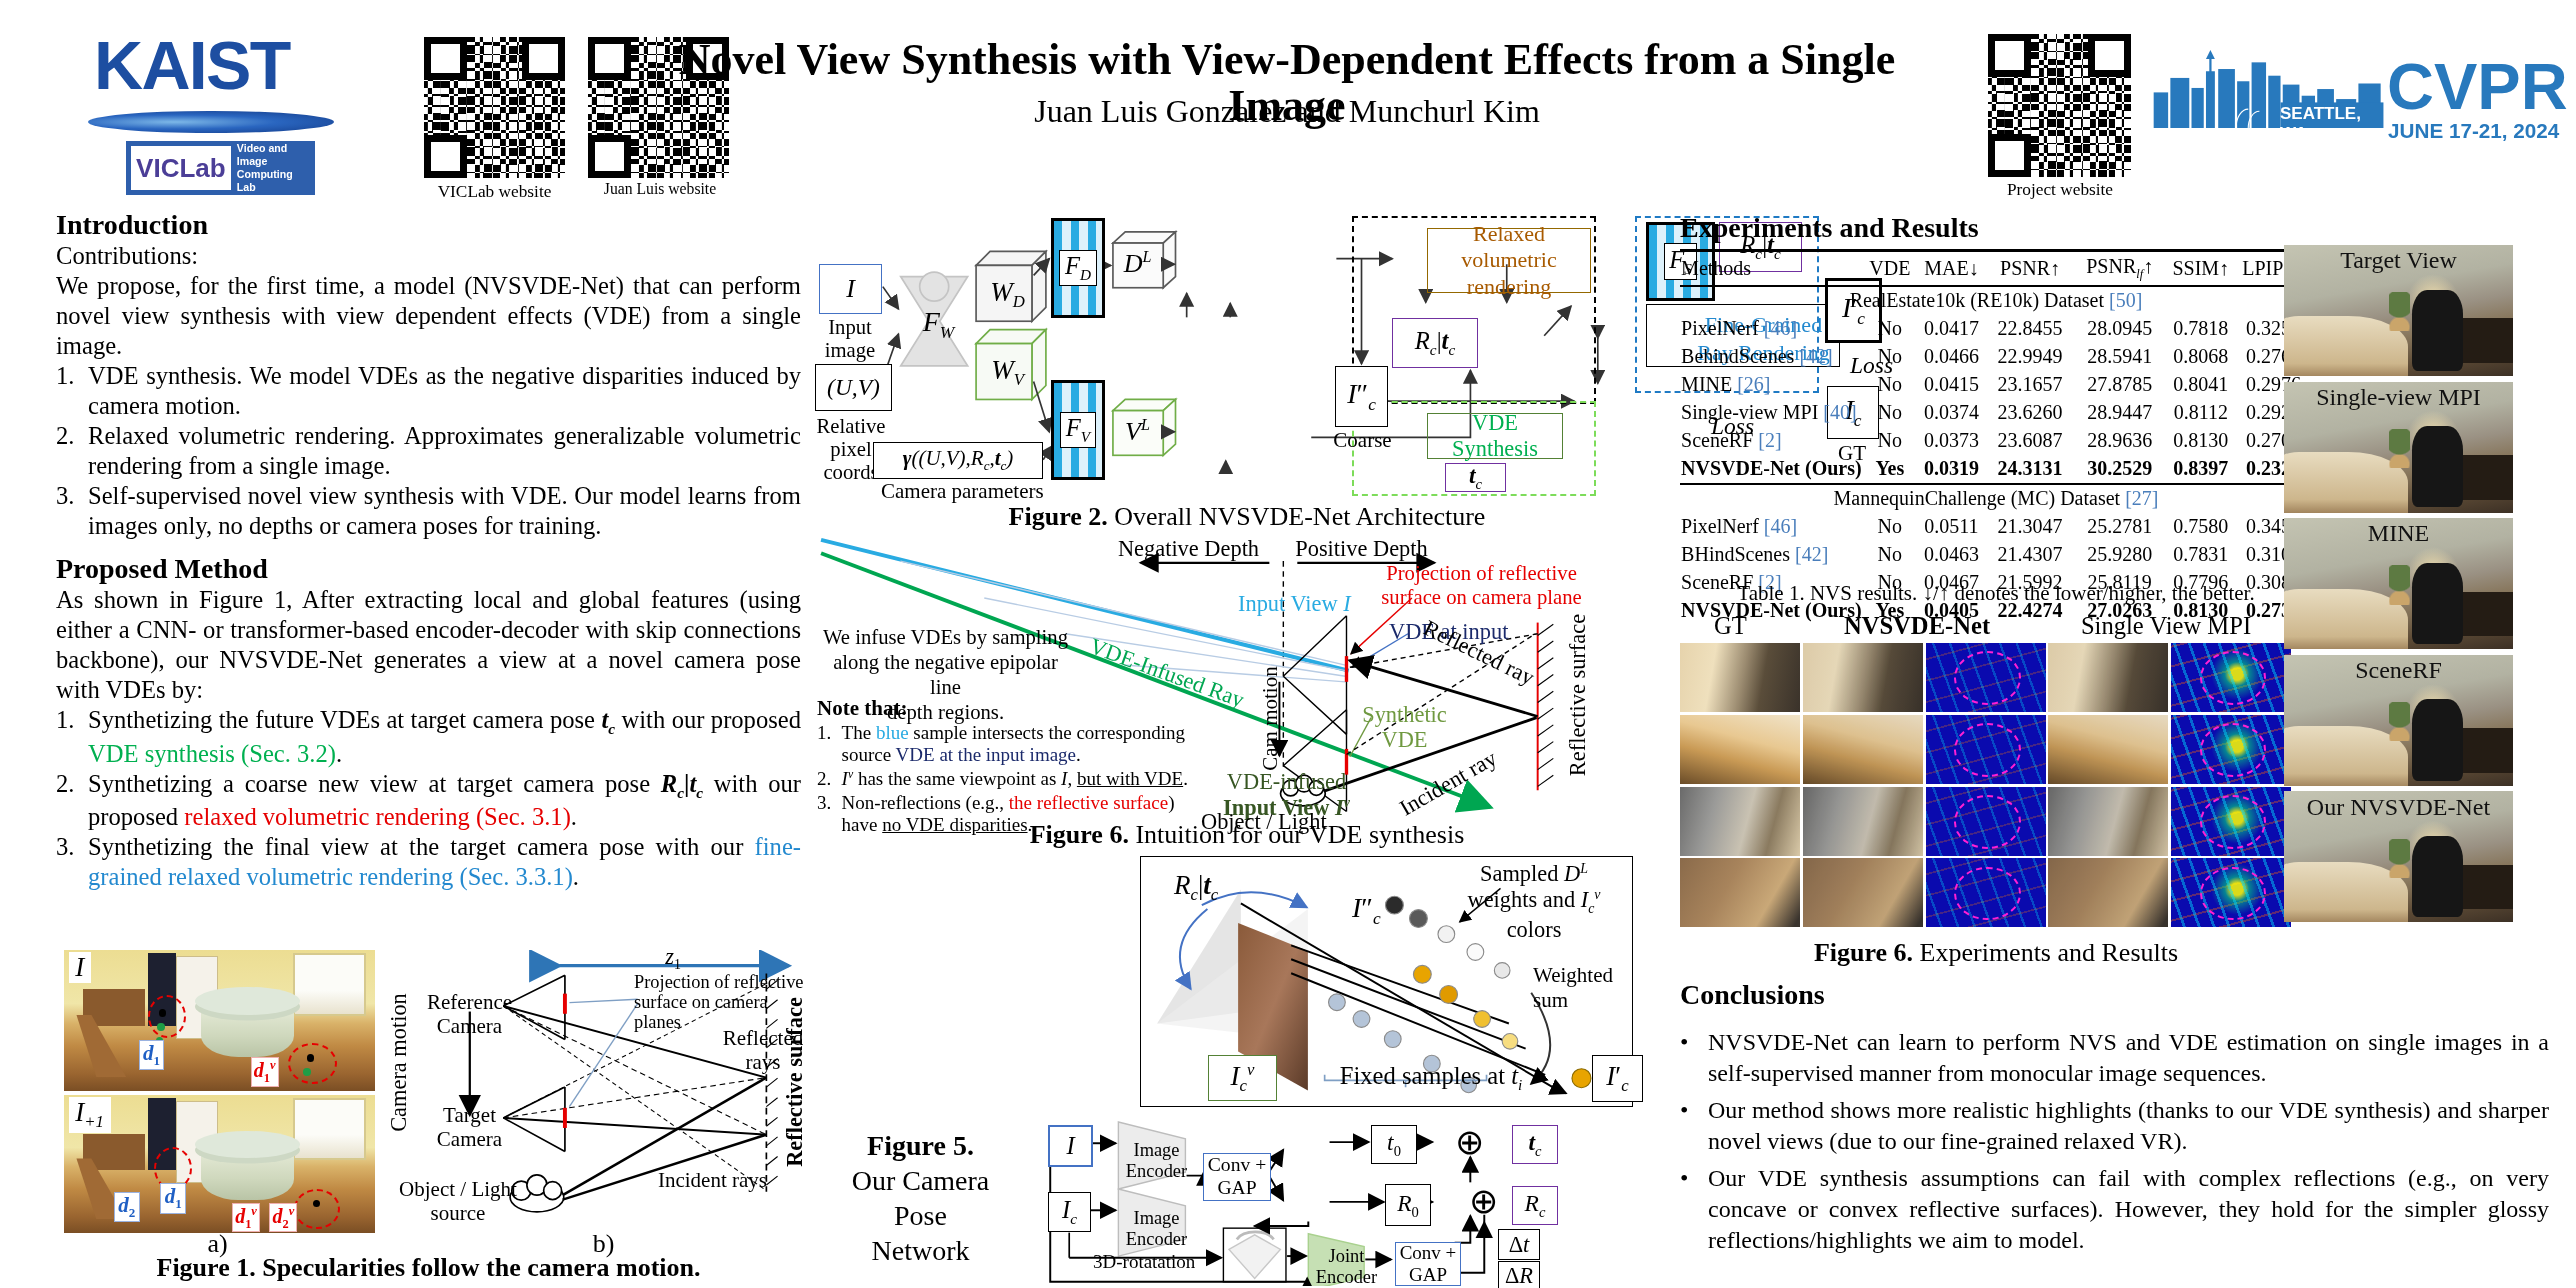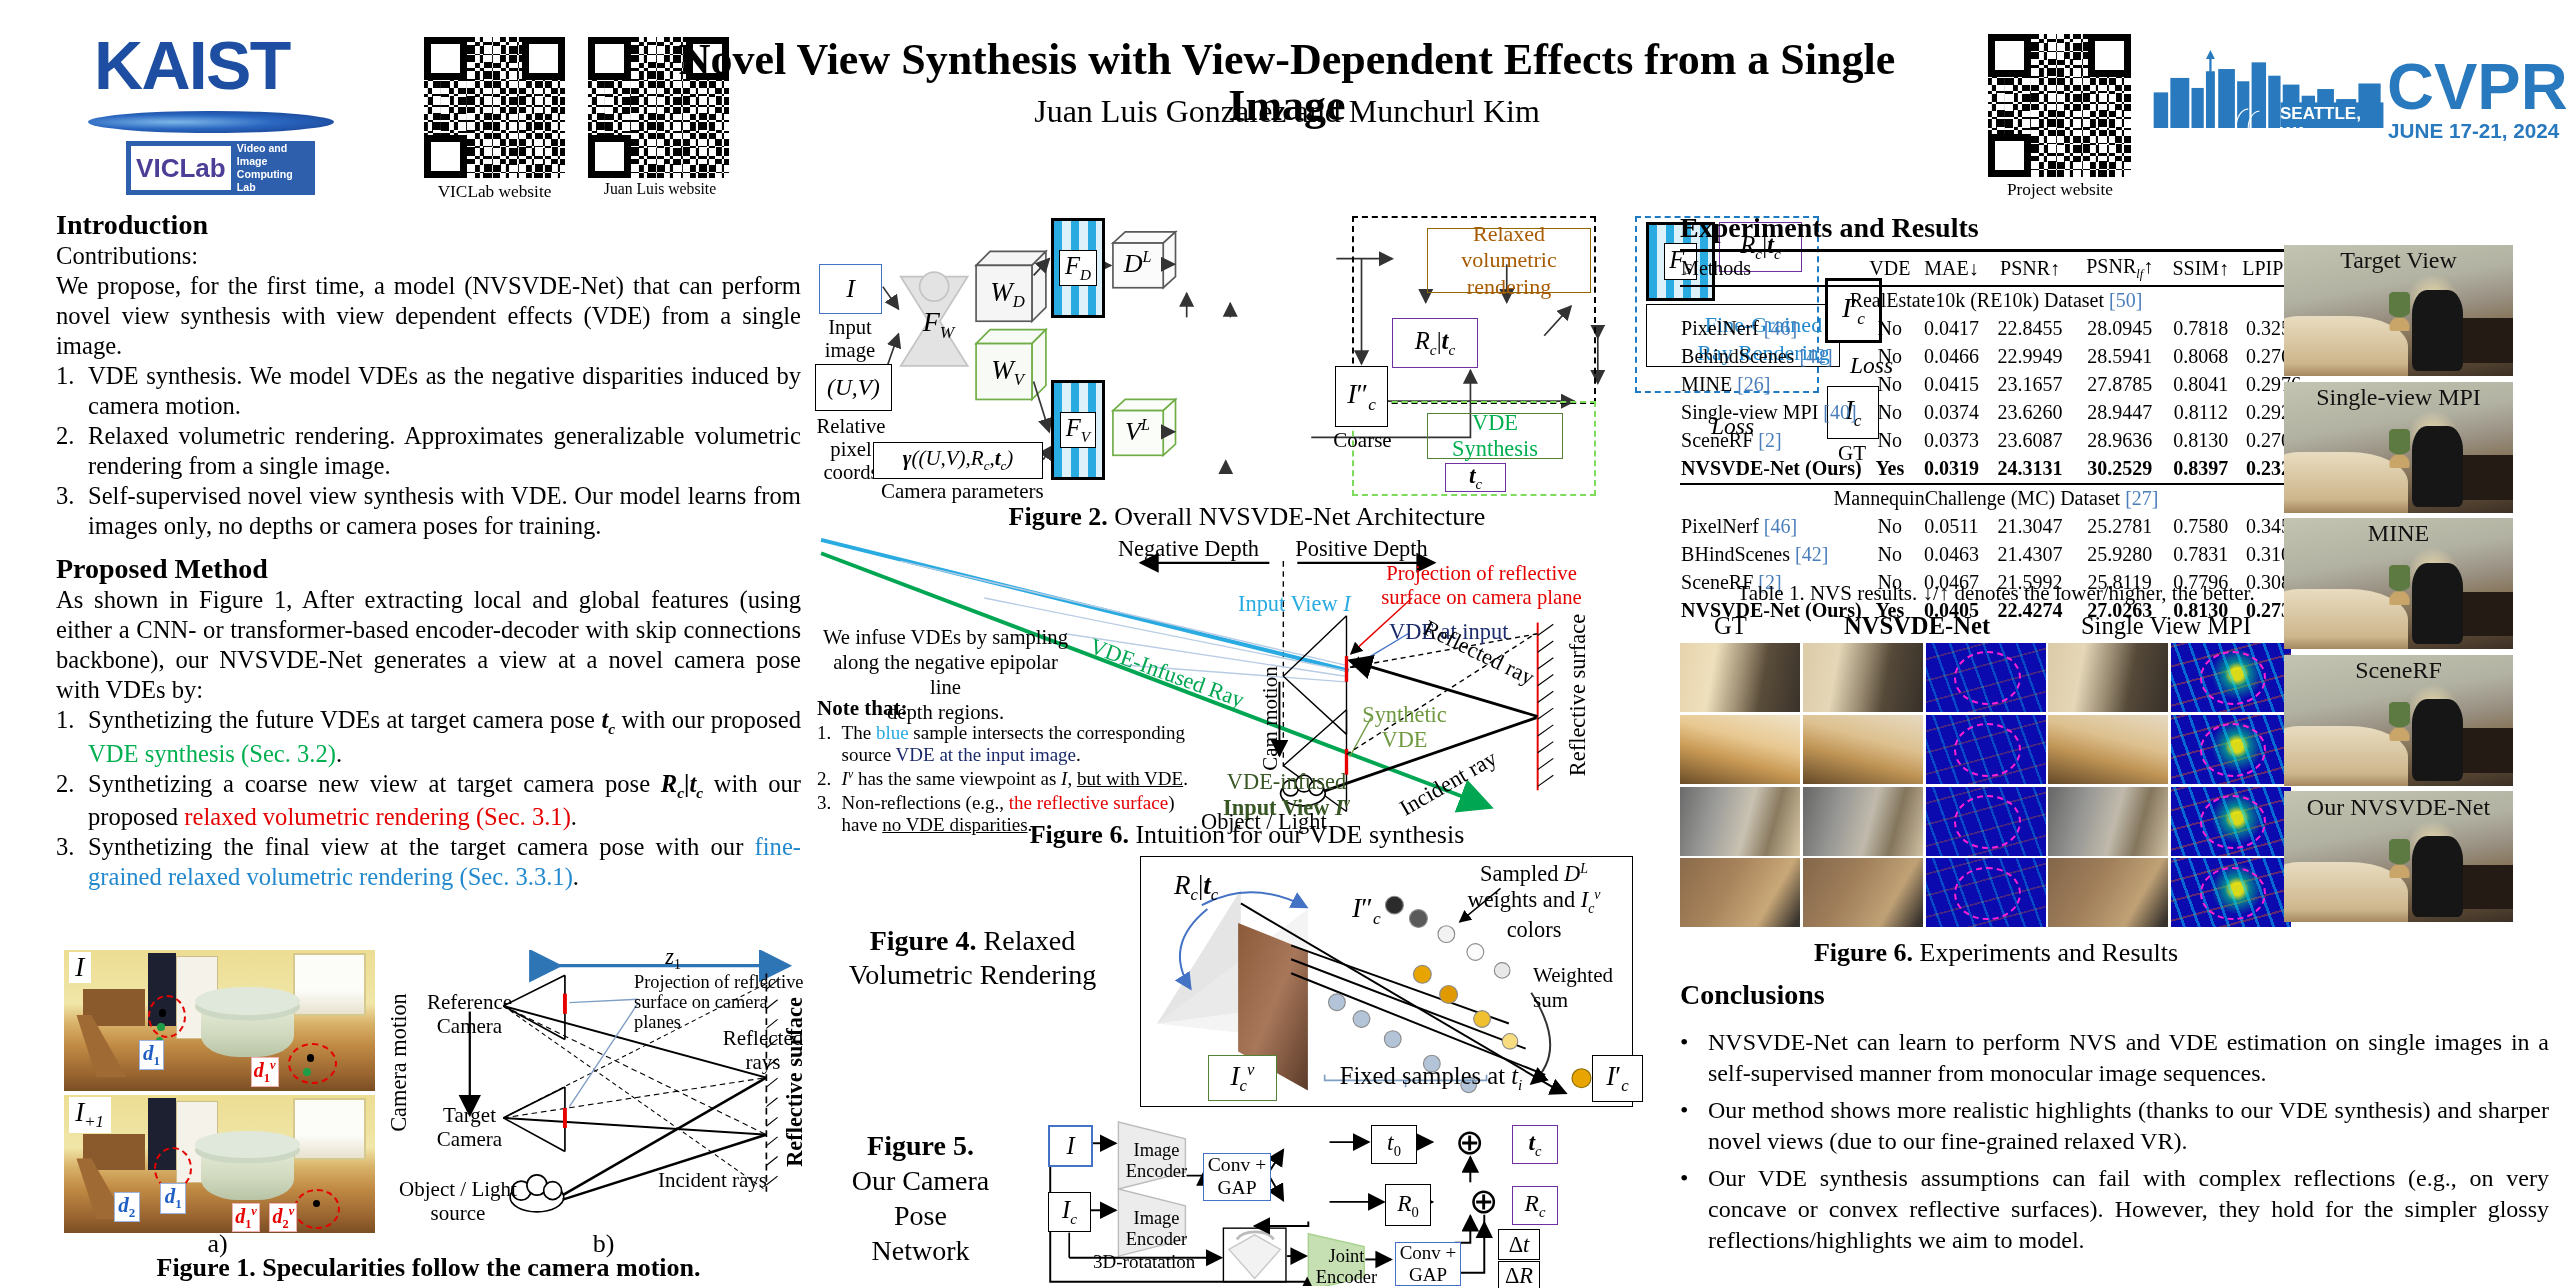--- a/index.html
+++ b/index.html
@@ -550,22 +550,20 @@
   <div class="abs pre ctr" style="left:1357px;top:703px;width:95px;font-size:22.4px;line-height:1.1;"><span style="color: rgb(111, 153, 64);">Synthetic
 VDE</span></div>
   <div class="abs pre ctr" style="left:1208px;top:770px;width:157px;font-size:22.4px;line-height:1.1;"><span style="color: rgb(55, 86, 35);">VDE-infused
 </span><span style="color: rgb(55, 86, 35); font-weight: bold;">Input View </span><span style="color: rgb(55, 86, 35); font-style: italic; font-weight: bold;">I</span><sup style="color: rgb(55, 86, 35); font-style: italic; font-weight: bold;">v</sup></div>
   <div class="abs" style="left:1201px;top:809px;width:140px;font-size:22.4px;">Object / Light</div>
   <div class="abs" style="left:1417px;top:648px;width:157px;font-size:22.4px;transform:rotate(26deg);">Reflected ray</div>
   <div class="abs" style="left:1392px;top:761px;width:145px;font-size:22.4px;transform:rotate(-30deg);">Incident ray</div>
   <div class="abs ctr" style="left:1565px;top:787px;width:184px;font-size:22.4px;transform:rotate(-90deg);transform-origin:0 0;">Reflective surface</div>
   <div class="abs figcap" style="left:811px;top:820px;width:872px;"><span style="font-weight: bold;">Figure 6.</span><span> Intuition for our VDE synthesis</span></div>
 
-  <div class="abs ctr pre" style="left:813px;top:924px;width:319px;font-size:28px;line-height:1.2;"><span style="font-weight: bold;">Figure 4.</span><span> Relaxed
-Volumetric Rendering</span></div>
   <div class="abs" style="left:1140px;top:856px;width:491px;height:249px;border:1.7px solid #000;"></div>
   <svg class="abs" style="left:1140px;top:856px;" width="491" height="249" viewBox="0 0 878 446">
     <defs>
       <marker id="a4" markerWidth="11" markerHeight="11" refX="8" refY="4.5" orient="auto">
           <path d="M0,0 L9,4.5 L0,9 z" fill="#000"></path>
         </marker>
       <marker id="a4b" markerWidth="11" markerHeight="11" refX="8" refY="4.5" orient="auto">
           <path d="M0,0 L9,4.5 L0,9 z" fill="#4472c4"></path>
         </marker>
       <linearGradient id="ph4" x1="0" y1="0" x2="1" y2="1">

